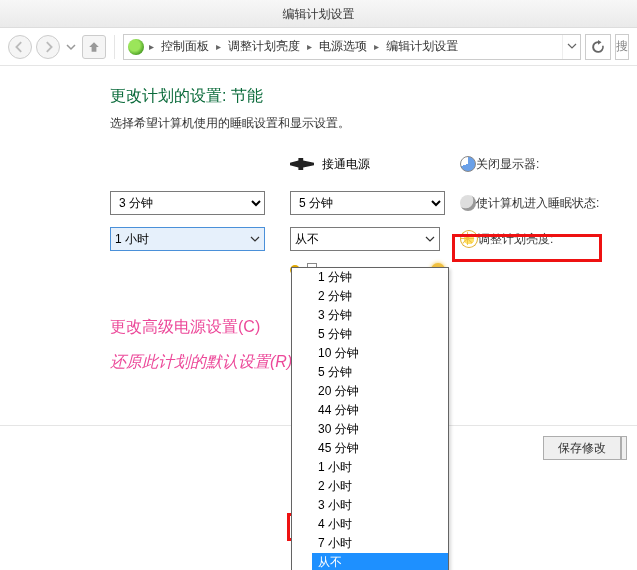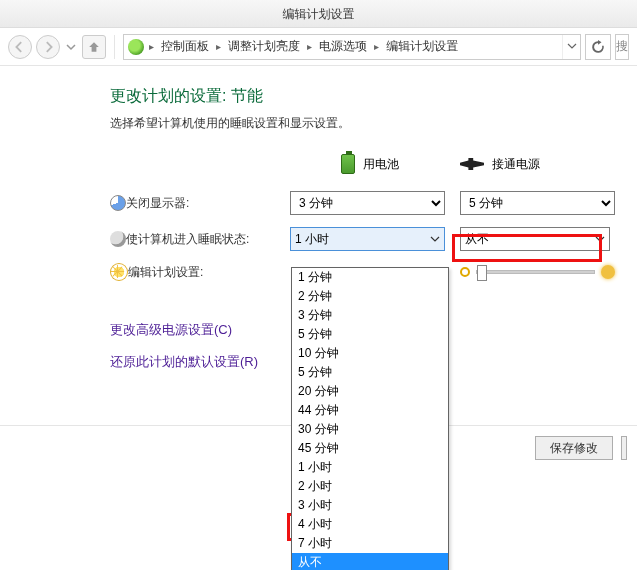--- a/index.html
+++ b/index.html
@@ -21,28 +21,28 @@
   .sub { color: #333; font-size: 12px; margin-bottom: 17px; }
   .cols { display: grid; grid-template-columns: 170px 160px 170px; align-items: center; gap: 12px 10px; }
   .colhead { display: flex; align-items: center; gap: 8px; height: 30px; }
   .row-label { display: flex; align-items: center; gap: 0; color: #333; }
   select.combo, .combo { width: 155px; height: 24px; border: 1px solid #7a7a7a; background: #fff; font-size: 12px; padding-left: 4px; cursor: pointer; }
   .combo.hl { width: 150px; position: relative; }
   .red-box1 { border: 3px solid #e11; position: absolute; z-index: 5; }
   .slider-wrap { display: flex; align-items: center; gap: 6px; width: 155px; }
   .slider-track { flex: 1; height: 4px; background: #d0d0d0; border: 1px solid #bbb; position: relative; }
   .slider-thumb { position: absolute; top: -6px; width: 10px; height: 16px; background: #fff; border: 1px solid #888; }
-  .link { color: #4c1d95; cursor: pointer; margin-top: 10px; display: block; font-size: 13px; }
-  .link + .link { margin-top: 14px; }
-  .footer { position: absolute; bottom: 110px; right: 10px; display: flex; gap: 8px; align-items: center; }
+  .link { color: #ec4899; cursor: pointer; margin-top: 10px; display: block; font-size: 16px; }
+  .link + .link { margin-top: 14px; font-style: italic; }
+  .footer { position: absolute; bottom: 110px; right: 10px; display: flex; gap: 0; align-items: center; }
   .btn { height: 24px; padding: 0 14px; border: 1px solid #adadad; background: #efefef; color: #333; cursor: pointer; }
   .hrline { position: absolute; left: 0; right: 0; border-top: 1px solid #e5e5e5; }
   
   .dropdown { position: absolute; left: 291px; top: 267px; width: 158px; border: 1px solid #646464; background: #fff; z-index: 6; box-shadow: 2px 2px 3px rgba(0,0,0,0.15);}
-  .dropdown .opt { padding: 1px 6px; font-size: 12px; cursor: pointer; }
+  .dropdown .opt { padding: 1px 6px; font-size: 12px; cursor: pointer; margin-left: 20px; }
   .dropdown .opt.sel { background: #1e90ff; color: #fff; }
   
   .icon { width: 16px; height: 16px; display: inline-block; }
   .icon-plan { background: radial-gradient(circle at 40% 40%, #9be65a 40%, #3b8f1a 80%); border-radius: 50%; }
   .icon-battery { width: 14px; height: 20px; background: linear-gradient(#6fc24a,#4a9a2e); border: 1px solid #2e6b17; border-radius: 2px; position: relative; }
   .icon-battery::before { content:""; position:absolute; top:-4px; left:4px; width:6px; height:3px; background:#2e6b17; }
   .icon-plug { width: 24px; height: 12px; background: #222; clip-path: polygon(0 40%, 35% 20%, 35% 0, 55% 0, 55% 20%, 100% 40%, 100% 60%, 55% 80%, 55% 100%, 35% 100%, 35% 80%, 0 60%); }
   .icon-disp { width:16px; height:16px; background: conic-gradient(#6aa0e8 0 70%, #fff 0); border:1px solid #888; border-radius:50%; }
   .icon-moon { width:16px; height:16px; border-radius:50%; background: radial-gradient(circle at 35% 35%, #dedede 50%, #999 55%); }
   .icon-sun { width:18px; height:18px; border-radius:50%; background: radial-gradient(circle,#ffe26a 40%,transparent 42%); box-shadow: 0 0 0 1px #e0b030 inset; position: relative; }
@@ -105,24 +105,20 @@
   </div>
 </div>
 
 <div class="content">
   <div class="h1">更改计划的设置: 节能</div>
   <div class="sub">选择希望计算机使用的睡眠设置和显示设置。</div>
 
   <div class="cols">
 
     <div></div>
-    <div class="colhead" style="justify-content:center;">
-      <span class="icon-battery"></span>
-      <span>用电池</span>
-    </div>
     <div class="colhead" style="justify-content:flex-start;">
       <span class="icon-plug"></span>
       <span>接通电源</span>
     </div>
 
     <div class="row-label">
       <span class="icon icon-disp"></span>
       <span>关闭显示器:</span>
     </div>
     <select class="combo">
@@ -146,21 +142,21 @@
       <div class="combo hl" style="display:flex; align-items:center; justify-content:space-between; padding-right:4px;">
         <span>从不</span>
         <svg width="10" height="10" viewBox="0 0 10 10">
             <path d="M1 3 5 7 9 3" stroke="#333" stroke-width="1.2" fill="none"></path>
           </svg>
       </div>
     </div>
 
     <div class="row-label">
       <span class="icon-sun"></span>
-      <span>编辑计划设置:</span>
+      <span>调整计划亮度:</span>
     </div>
     <div class="slider-wrap" style="visibility:hidden;">
       
     </div>
     <div class="slider-wrap">
       <span class="icon-sun-hollow"></span>
       <div class="slider-track">
         <div class="slider-thumb" style="left:0;"></div>
       </div>
       <span class="icon-sun-sm"></span>

